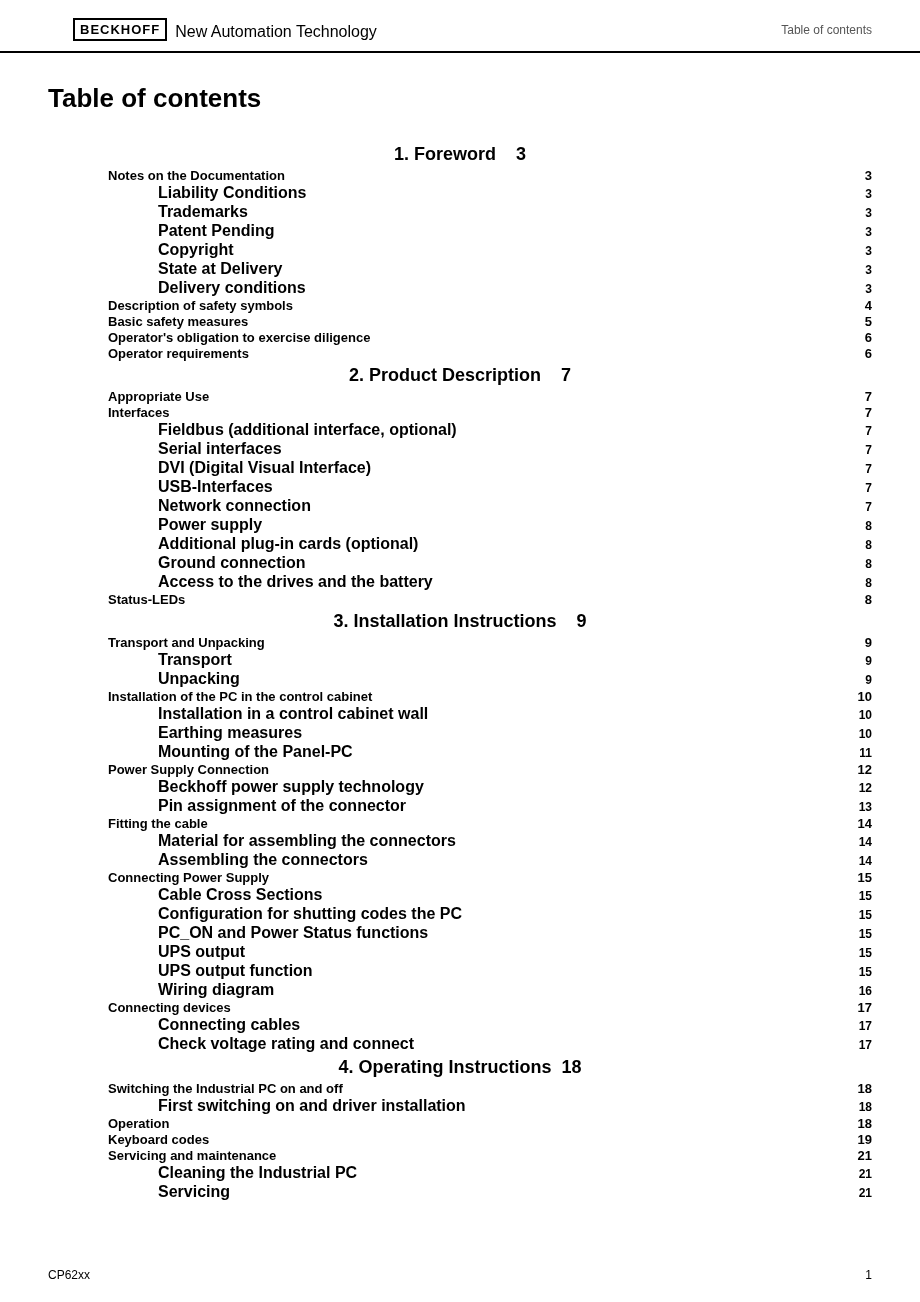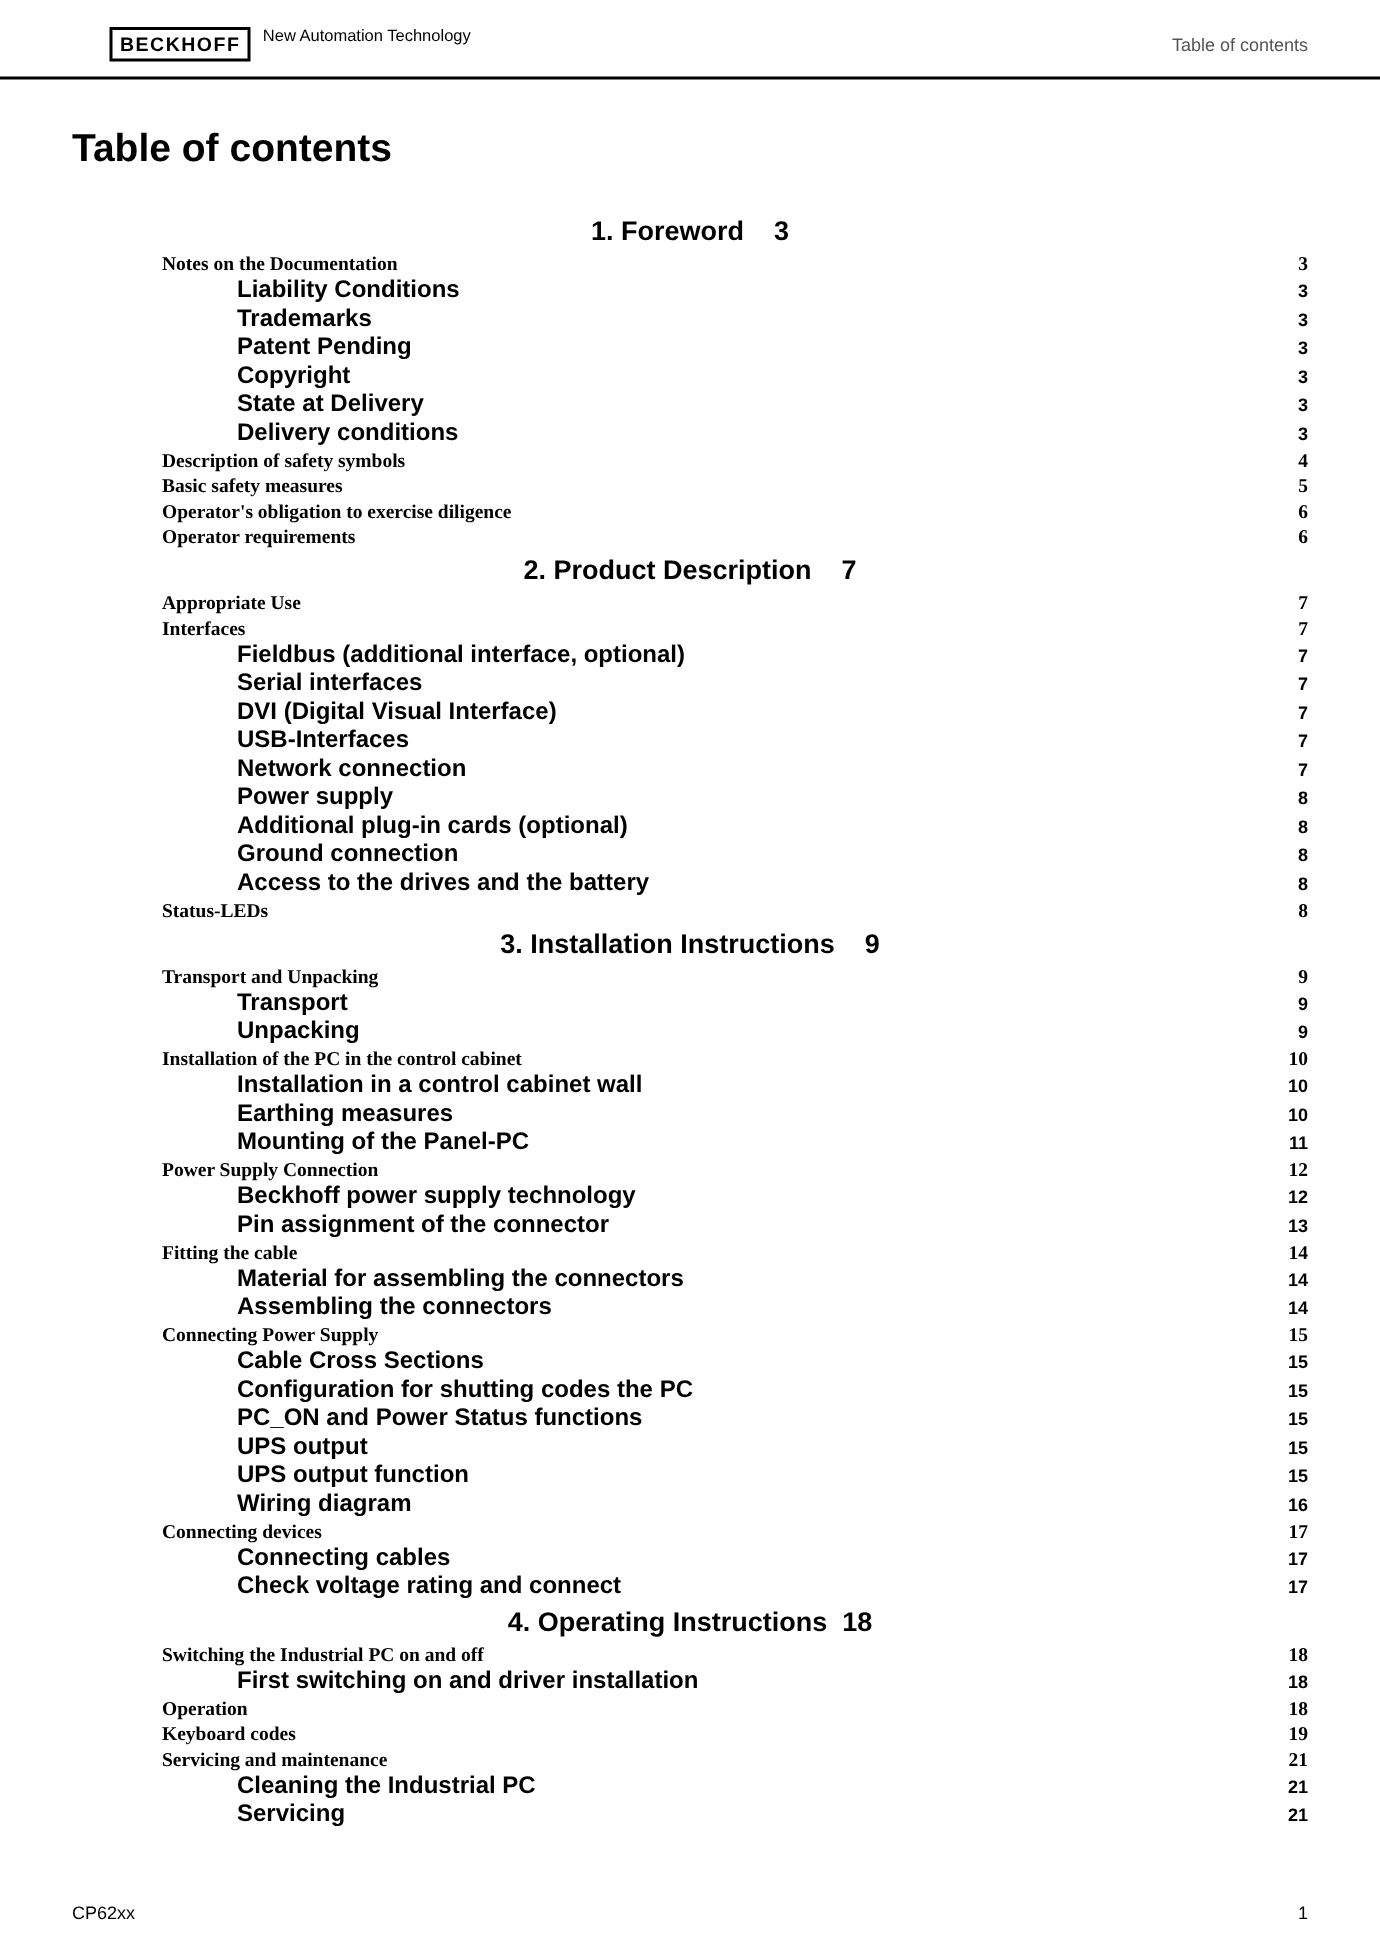--- a/index.html
+++ b/index.html
@@ -17,35 +17,35 @@
     .header {
       display: flex;
       justify-content: space-between;
       align-items: center;
       padding: 18px 48px 10px 48px;
       border-bottom: 2px solid #000;
       margin-bottom: 0;
     }
     .header-logo {
       display: flex;
-      align-items: flex-start;
+      align-items: flex-end;
       gap: 8px;
       padding-left: 25px;
     }
     .logo-beckhoff {
       font-size: 13px;
       font-weight: 900;
       letter-spacing: 1px;
       color: #000;
       text-transform: uppercase;
       border: 2px solid #000;
       padding: 2px 5px;
     }
     .logo-tagline {
-      font-size: 11px;
+      font-size: 16px;
       color: #000;
     }
     .header-right {
       font-size: 12px;
       color: #555;
     }
 
     
     .main {
       padding: 30px 48px 60px 48px;
@@ -79,21 +79,20 @@
       min-width: 30px;
       text-align: right;
     }
 
     .toc-level1 {
       display: flex;
       justify-content: space-between;
       align-items: baseline;
       margin-bottom: 1px;
       padding-left: 60px;
-      font-family: Liberation Serif, serif;
     }
     .toc-level1 .label {
       font-size: 13px;
       font-weight: 700;
       color: #000;
     }
     .toc-level1 .page-num {
       font-size: 13px;
       font-weight: 700;
       color: #000;

